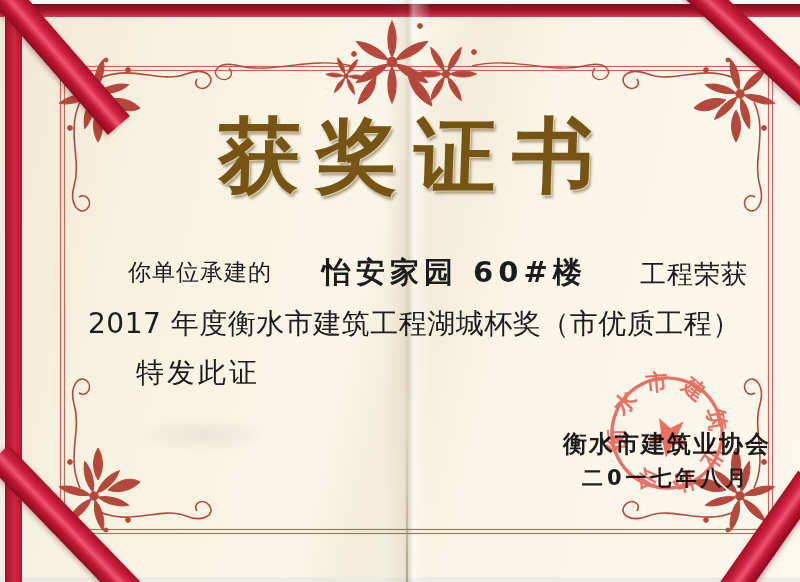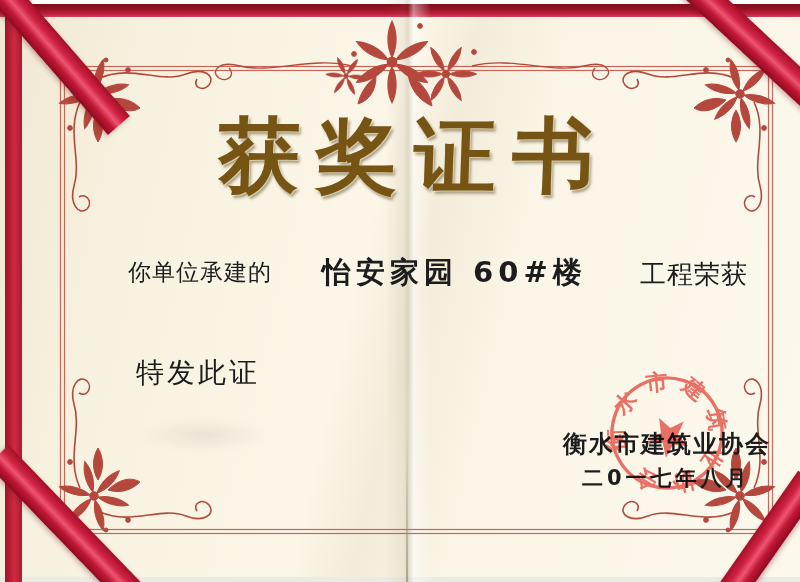--- a/index.html
+++ b/index.html
@@ -109,20 +109,21 @@
       <use href="#cornerOrn" transform="translate(94,496) scale(1,-1)"></use>
       <use href="#cornerOrn" transform="translate(740,496) scale(-1,-1)"></use>
       <use href="#topBouquet" transform="translate(412,64)"></use>
     </g>
   </svg>
 
   <div class="txt title">获奖证书</div>
   <div class="txt body-prefix">你单位承建的</div>
   <div class="txt project">怡安家园 60#楼</div>
   <div class="txt body-suffix">工程荣获</div>
+  <div class="txt award">2017 年度衡水市建筑工程湖城杯奖（市优质工程）</div>
   <div class="txt closing">特发此证</div>
   <div class="txt issuer">衡水市建筑业协会</div>
   <div class="txt issue-date">二0一七年八月</div>
 
   <svg class="seal" width="800" height="582" viewBox="0 0 800 582">
     <g transform="rotate(-28 667 433)" fill="#e8564e" stroke="none">
       <circle cx="667" cy="433" r="55" fill="none" stroke="#e8564e" stroke-width="3.4"></circle>
       <path id="sealTextPath" fill="none" d="M 623,433 a 44,44 0 1,1 88,0 a 44,44 0 1,1 -88,0"></path>
       <text font-size="22" font-weight="bold" letter-spacing="11" fill="#e8564e" font-family="DejaVu Sans, Liberation Sans, sans-serif">
         <textPath href="#sealTextPath" startOffset="4">衡水市建筑业协会</textPath>

